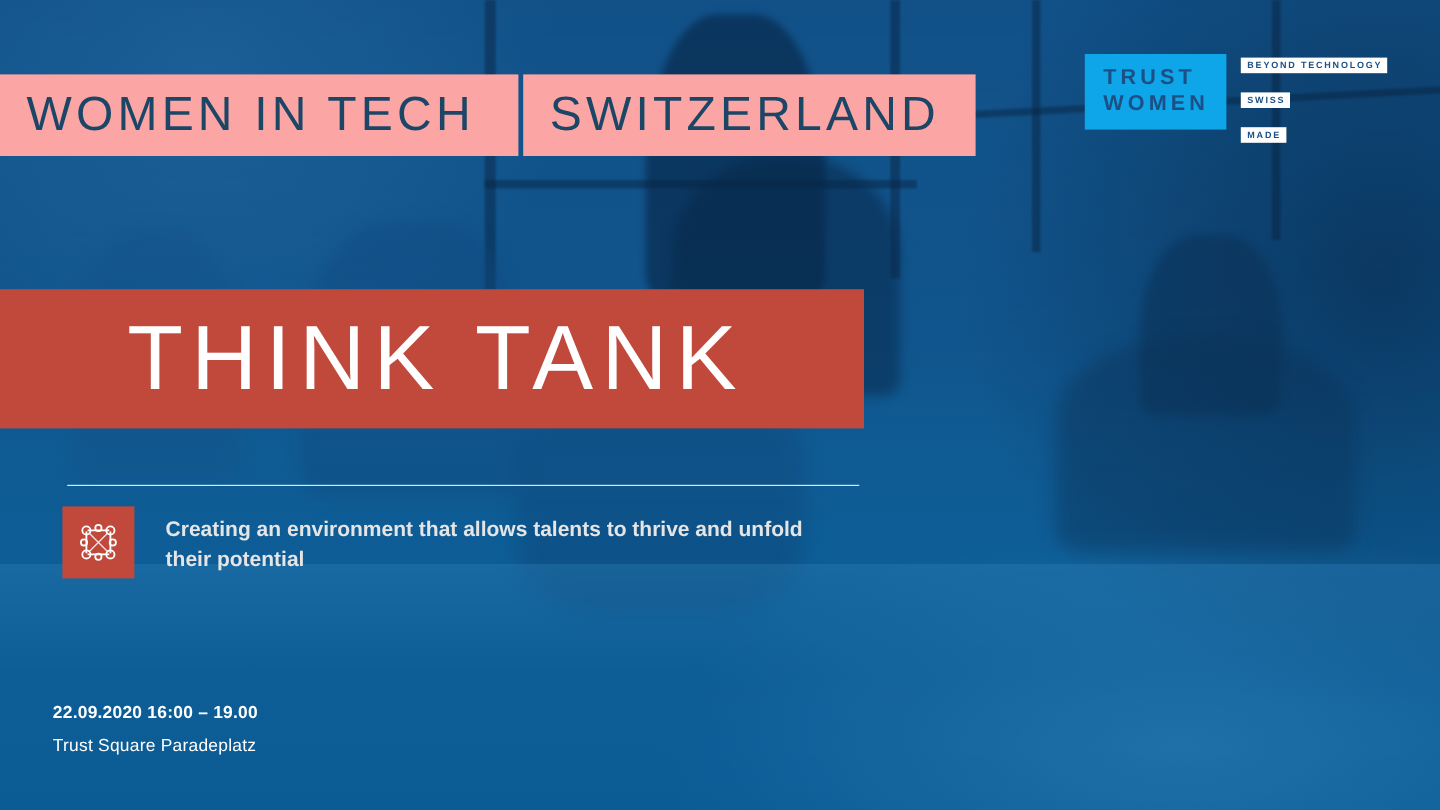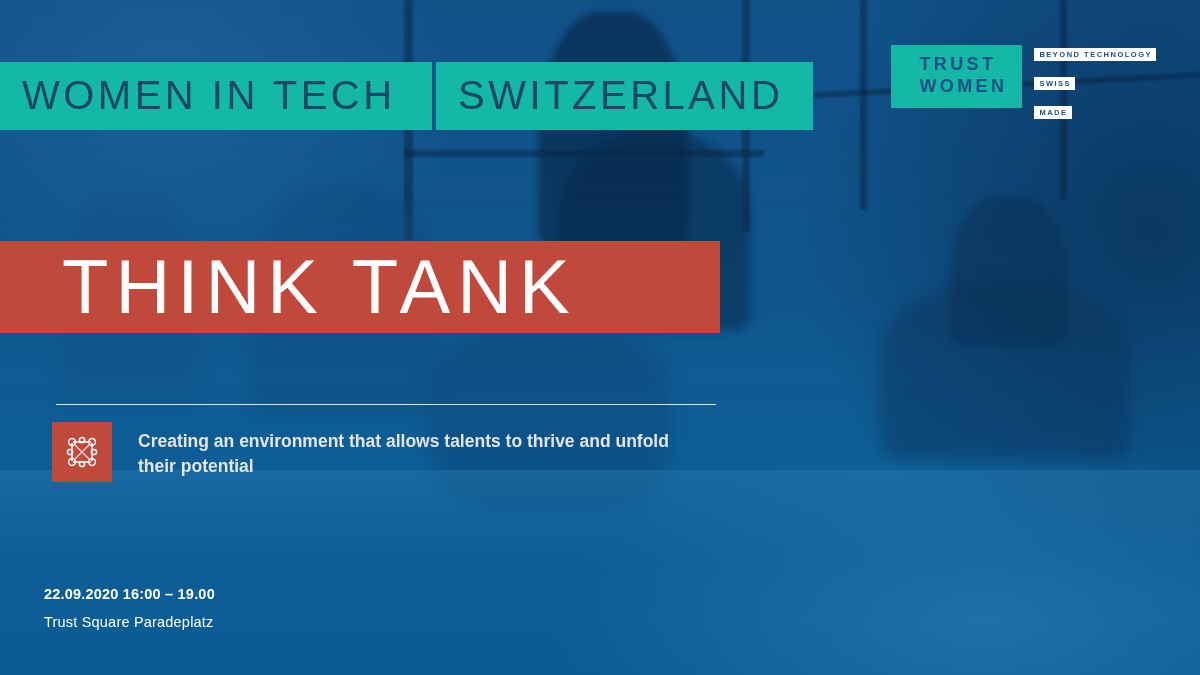--- a/index.html
+++ b/index.html
@@ -60,39 +60,39 @@
   
   .wash {
     position:absolute; inset:0;
     background:linear-gradient(180deg, rgba(13,84,140,.30) 0%, rgba(13,84,140,.18) 55%, rgba(12,92,150,.22) 100%);
     mix-blend-mode:multiply;
   }
 
   
   .title-block { position:absolute; left:0; top:43px; }
   .title-bar {
-    background:#14b8a6;
+    background:#fca5a5;
     color:#1b4666;
     font-size:40px;
     letter-spacing:3.5px;
     font-weight:400;
     line-height:1;
     padding:13px 30px 15px 22px;
     display:inline-block;
     white-space:nowrap;
   }
   .title-bar.line1 { padding-right:36px; }
   .title-bar.line2 { margin-top:19px; padding-right:30px; }
 
   
   .red-banner {
     position:absolute; left:0; top:241px;
-    width:720px; height:92px;
+    width:720px; height:116px;
     background:#c0493c;
-    display:flex; align-items:center;
+    display:flex; align-items:center;padding-left:44px;
   }
   .red-banner h1 {
     color:#ffffff;
     font-size:76px;
     font-weight:400;
     letter-spacing:7px;
     line-height:1;
     padding-left:62px;
     white-space:nowrap;
   }
@@ -131,22 +131,22 @@
     color:#ffffff; font-size:14.5px; font-weight:normal; letter-spacing:.2px;
     margin-top:11px; line-height:1.2;
   }
 
   
   .logo-lockup {
     position:absolute; right:44px; top:45px;
     display:flex; align-items:flex-start; gap:12px;
   }
   .logo-box {
-    background:#14b8a6;
-    padding:9px 15px 10px 28px;
+    background:#0ea5e9;
+    padding:9px 15px 10px 15px;
   }
   .logo-box .l1, .logo-box .l2 {
     color:#1b4f85;
     font-size:18px;
     font-weight:bold;
     letter-spacing:3.4px;
     line-height:1.22;
     white-space:nowrap;
   }
   .logo-tag { display:flex; flex-direction:column; gap:16px; padding-top:3px; }

